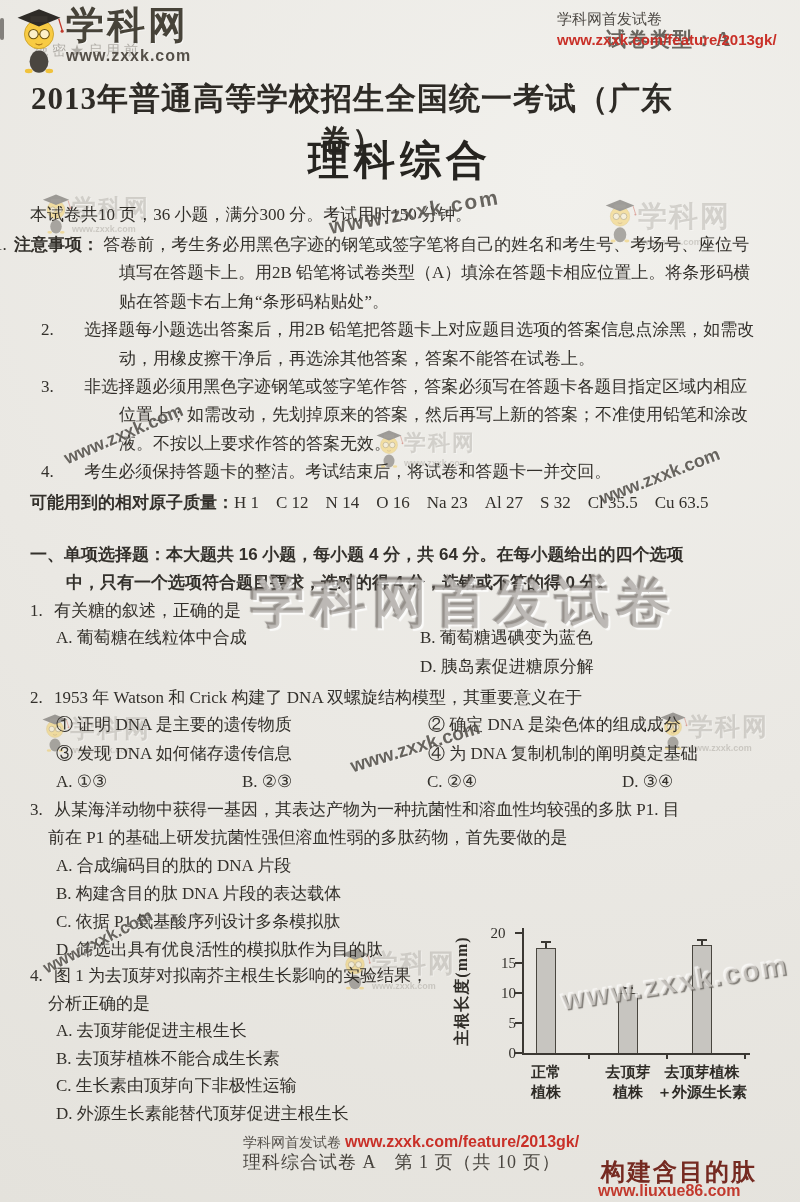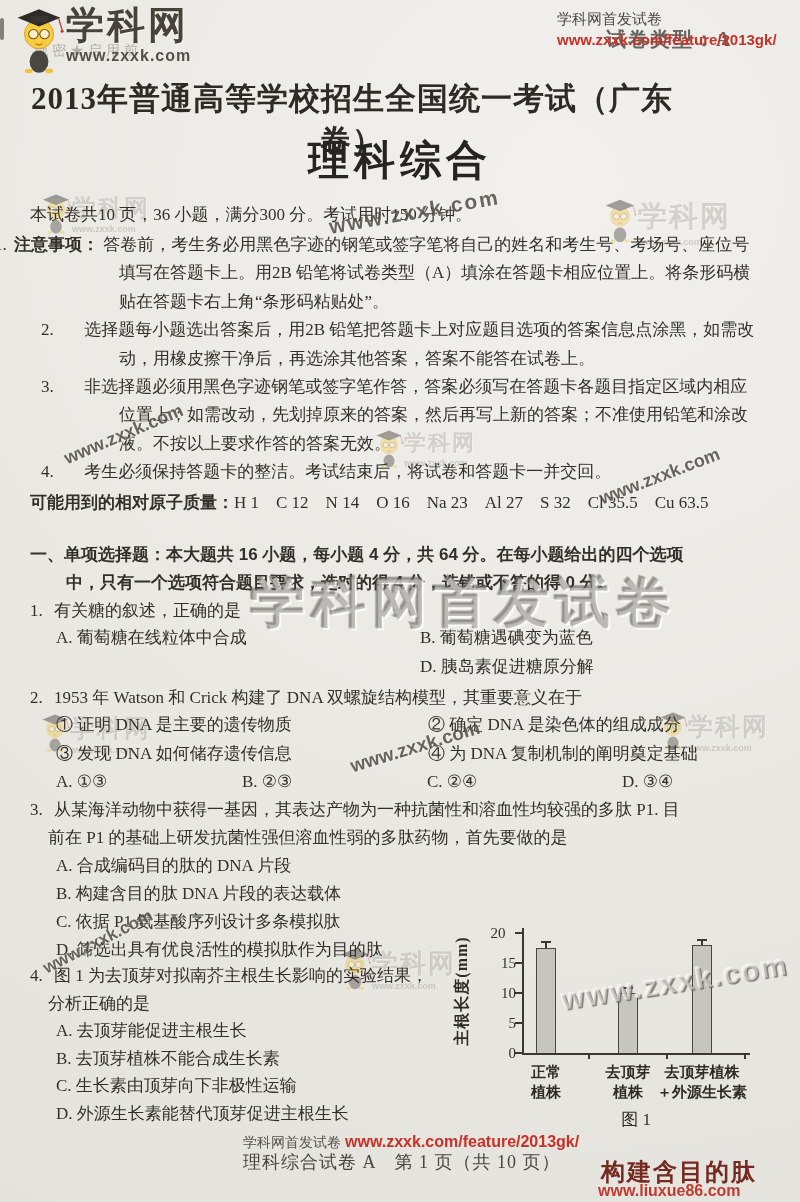--- a/index.html
+++ b/index.html
@@ -243,21 +243,20 @@
           <div class="cxlab" style="left: 53px; top: 142px;">正常
 植株</div>
           <div class="cxlab" style="left: 135px; top: 142px;">去顶芽
 植株</div>
           <div class="cxlab" style="left: 209px; top: 142px;">去顶芽植株
 ＋外源生长素</div>
           <div class="cxtick" style="left: 150px; top: 134px;"></div>
           <div class="cxtick" style="left: 228px; top: 134px;"></div>
           <div class="cxtick" style="left: 306px; top: 134px;"></div>
         </div>
-      <div class="caption">图 1</div>
     </div>
 
     <div class="f-label">学科网首发试卷</div>
     <div class="f-url">www.zxxk.com/feature/2013gk/</div>
     <div class="f-page">理科综合试卷 A　第 1 页（共 10 页）</div>
     <div class="lx-name">构建含目的肽</div>
     <div class="lx-url">www.liuxue86.com</div>
   </div>
 
   <div class="wm-url stamp" style="left:328px;top:200px;font-size:21px;transform:rotate(-10deg);letter-spacing:2px">www.zxxk.com</div>

